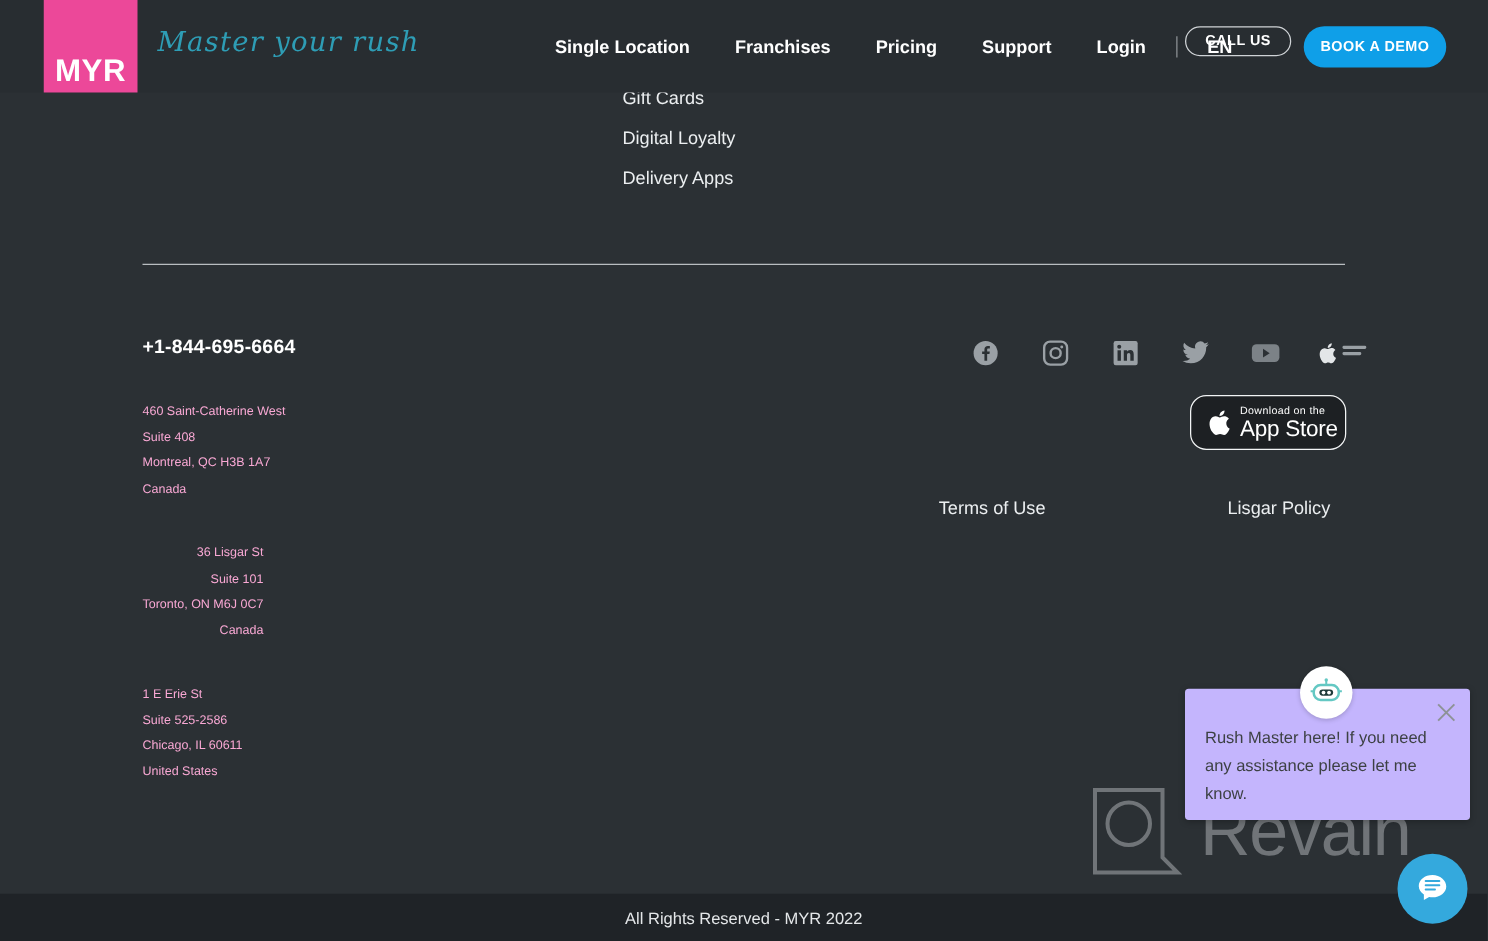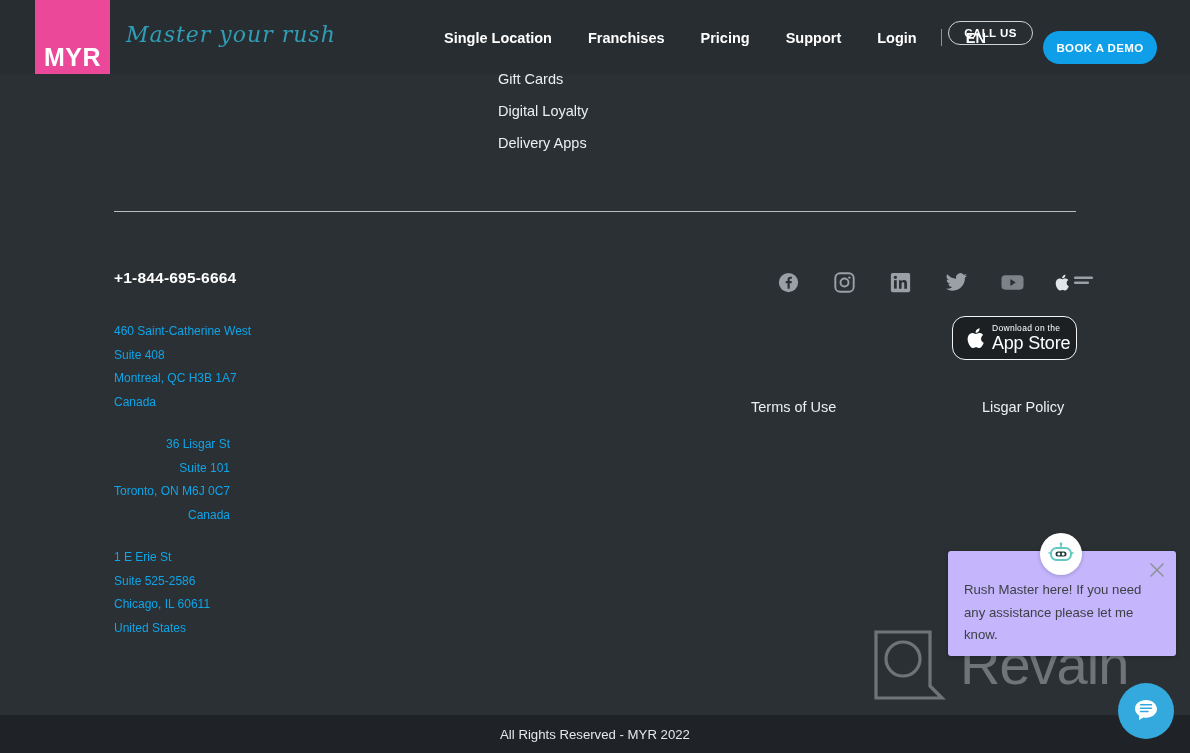--- a/index.html
+++ b/index.html
@@ -71,21 +71,20 @@
   }
   .btn-demo {
     position:absolute; left:1043px; top:21px;
     width:114px; height:33px;
     border:none; border-radius:17px;
     background:#0f9fe8;
     color:#ffffff; font-size:11.5px; font-weight:bold;
     letter-spacing:0.4px;
     display:flex; align-items:center; justify-content:center;
     cursor:pointer;
-    margin-top:10px;
   }
 
   
   .flinks { position:absolute; left:498px; top:71px; }
   .flinks a {
     display:block;
     color:#eceff1; font-size:14.5px;
     text-decoration:none;
     margin-bottom:16px;
     white-space:nowrap;
@@ -97,21 +96,21 @@
     width:962px; height:1px;
     background:#b9bdc0;
   }
 
   
   .phone {
     position:absolute; left:114px; top:269px;
     color:#ffffff; font-size:15.5px; font-weight:bold;
     letter-spacing:0.2px;
   }
-  .addr { position:absolute; left:114px; color:#0ea5e9; font-size:12px; }
+  .addr { position:absolute; left:114px; color:#f9a8d4; font-size:10px; }
   .addr div { margin-bottom:9.5px; white-space:nowrap; }
   .addr-0 { top:324px; }
   .addr-1 { top:437px;text-align:right; }
   .addr-2 { top:550px; }
 
   
   .socials {
     position:absolute; left:776px; top:270px;
     display:flex; align-items:center;
   }

